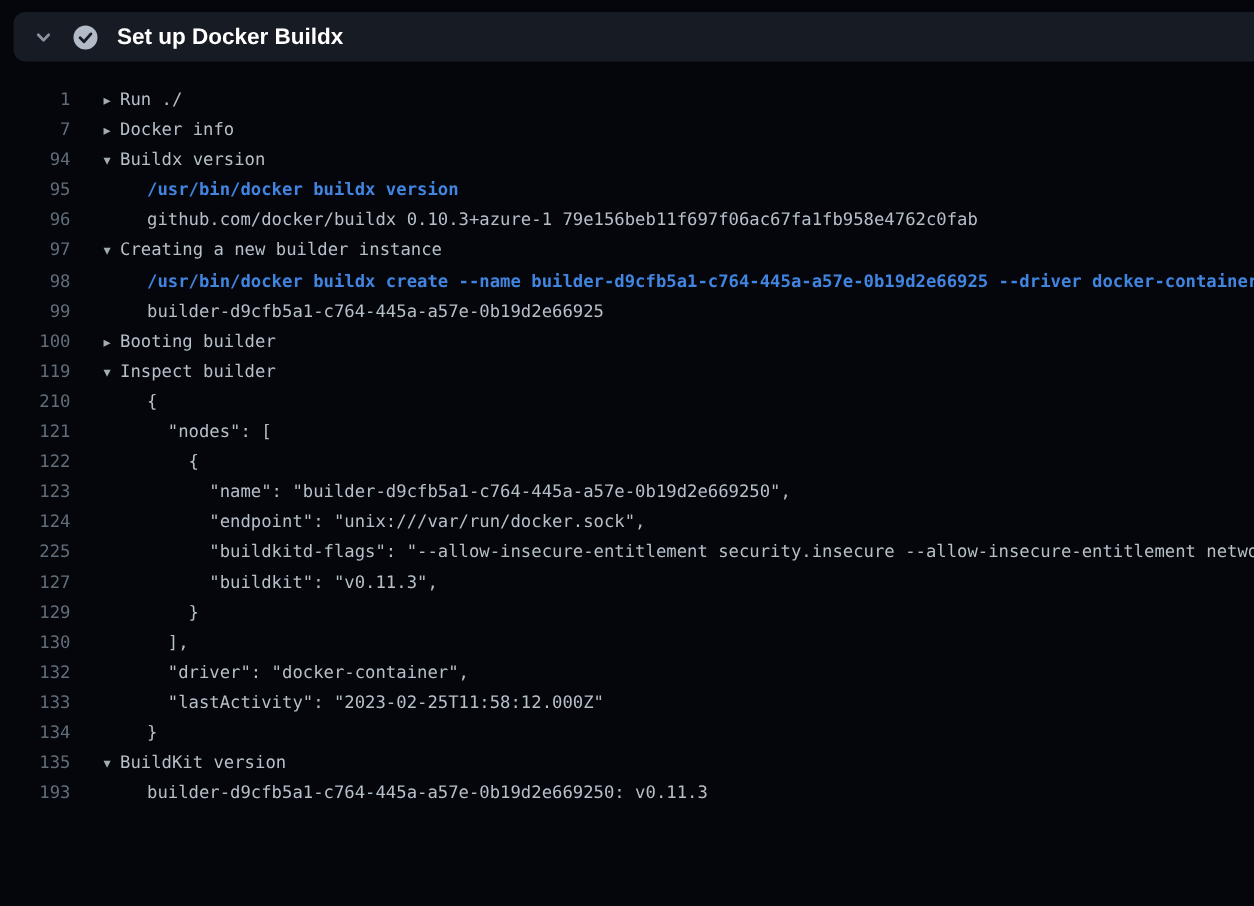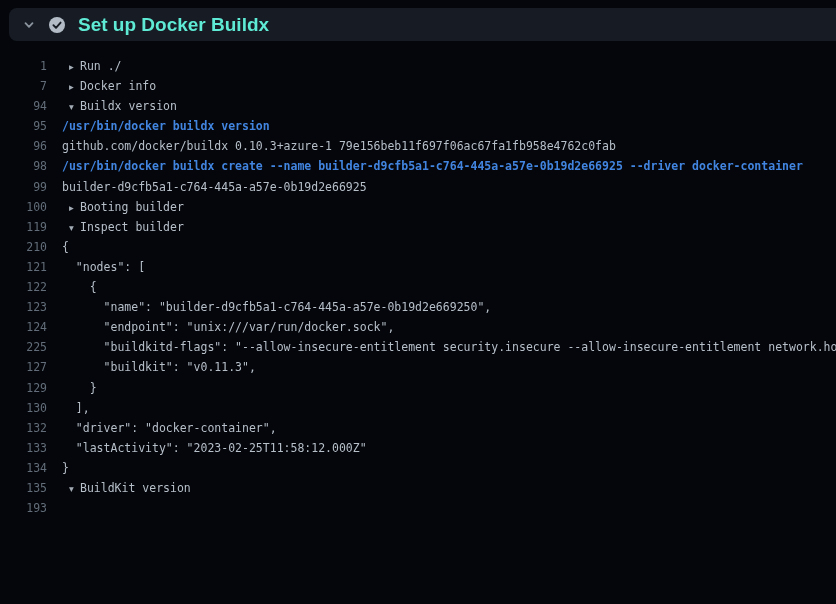--- a/index.html
+++ b/index.html
@@ -17,42 +17,42 @@
     display: flex; align-items: center;
     padding-left: 12px;
     box-sizing: border-box;
     cursor: pointer;
   }
   .chev { width: 16px; height: 16px; display: flex; align-items: center; justify-content: center; }
   .status { width: 18px; height: 18px; margin-left: 11px; display: flex; align-items: center; justify-content: center; }
   .step-title {
     margin-left: 12px;
     font-family: "Liberation Sans", sans-serif;
-    font-size: 19px; font-weight: 600;
-    color: #5eead4;
+    font-size: 15px; font-weight: 600;
+    color: #ffffff;
     white-space: nowrap;
   }
   .log {
     position: absolute; top: 56px; left: 0; right: 0;
   }
   .row {
     display: flex;
     height: 20.1px; line-height: 20.1px;
     font-size: 11.5px;
     white-space: pre;
   }
   .num {
     width: 47px; min-width: 47px;
     text-align: right;
     color: #626d79;
     cursor: pointer;
   }
   .body { color: #b7bfc9; }
   .row.group .body { margin-left: 22px; cursor: pointer; }
-  .row.cmd .body, .row.out .body { margin-left: 15px; }
+  .row.cmd .body, .row.out .body { margin-left: 51px; }
   .row.cmd .body { color: #4285e0; font-weight: 600; }
   .arrow {
     display: inline-block; width: 11px;
     font-family: "DejaVu Sans", sans-serif;
     font-size: 9.5px;
     color: #a3abb5;
   }
 </style>
 </head>
 <body>
@@ -91,20 +91,24 @@
   <div class="row cmd">
     <span class="num">95</span>
     <span class="body">/usr/bin/docker buildx version</span>
   </div>
 
   <div class="row out">
     <span class="num">96</span>
     <span class="body">github.com/docker/buildx 0.10.3+azure-1 79e156beb11f697f06ac67fa1fb958e4762c0fab</span>
   </div>
 
+  <div class="row group">
+    <span class="num">97</span>
+    <span class="body"><span class="arrow">▾</span><span>Creating a new builder instance</span></span>
+  </div>
 
   <div class="row cmd">
     <span class="num">98</span>
     <span class="body">/usr/bin/docker buildx create --name builder-d9cfb5a1-c764-445a-a57e-0b19d2e66925 --driver docker-container</span>
   </div>
 
   <div class="row out">
     <span class="num">99</span>
     <span class="body">builder-d9cfb5a1-c764-445a-a57e-0b19d2e66925</span>
   </div>
@@ -182,14 +186,15 @@
     <span class="body">}</span>
   </div>
 
   <div class="row group">
     <span class="num">135</span>
     <span class="body"><span class="arrow">▾</span><span>BuildKit version</span></span>
   </div>
 
   <div class="row out">
     <span class="num">193</span>
+    <span class="body">builder-d9cfb5a1-c764-445a-a57e-0b19d2e669250: v0.11.3</span>
   </div>
 </div>
 
 </body></html>

